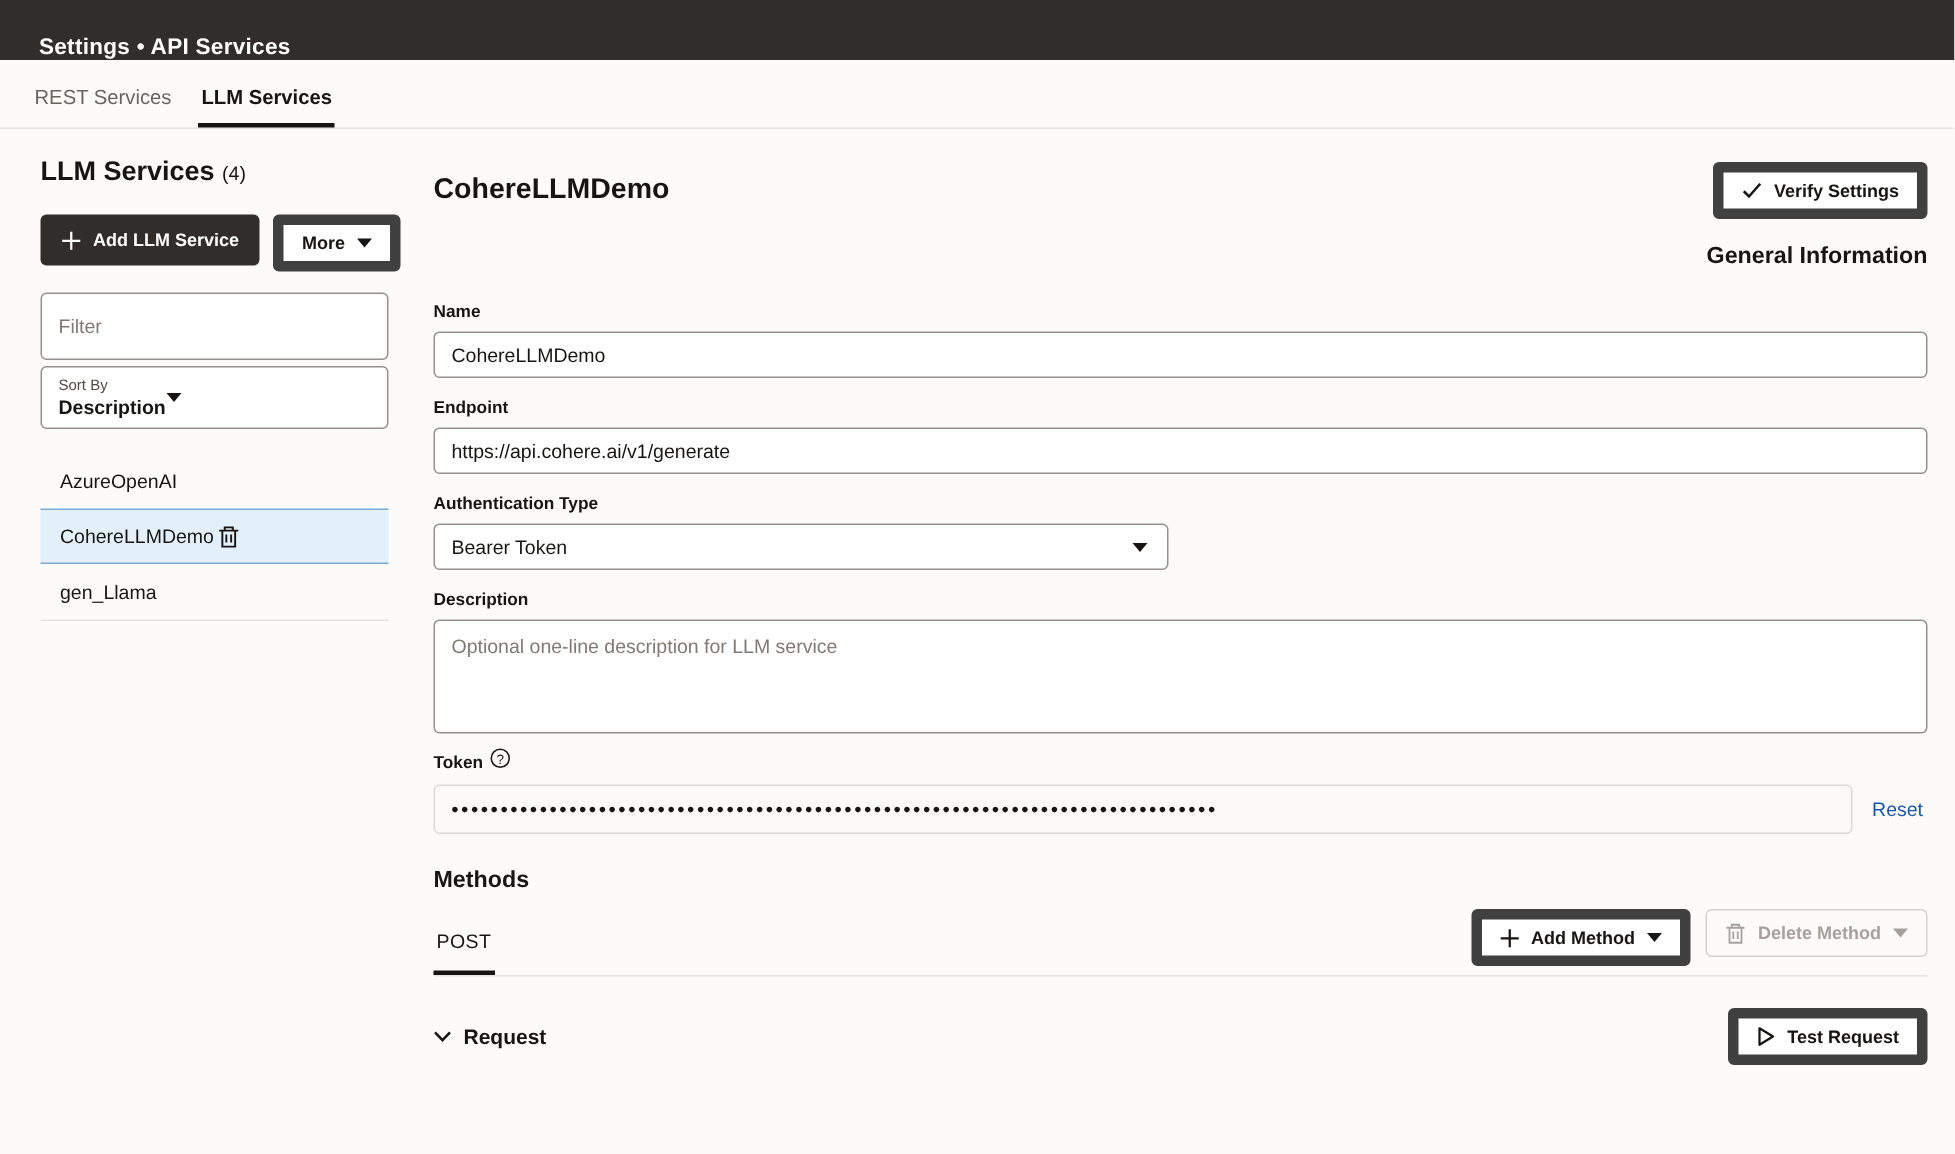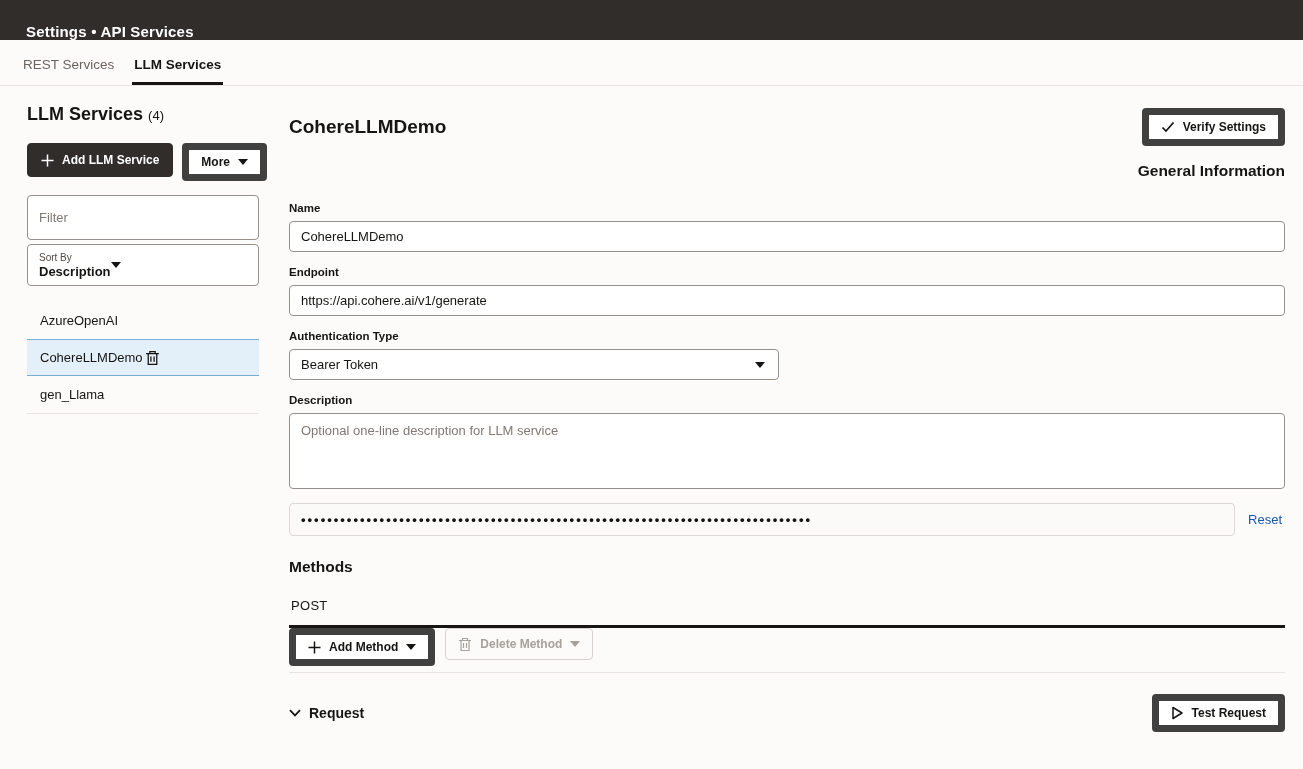--- a/index.html
+++ b/index.html
@@ -58,21 +58,21 @@
   textarea.text-input{height:76px;padding-top:9px;resize:none;}
   .text-input::placeholder{color:#807974;}
   .select{position:relative;width:490px;height:31px;border:1px solid var(--border-input);border-radius:4px;background:#fff;display:flex;align-items:center;padding:0 32px 0 11px;font-size:13px;cursor:pointer;}
   .select .caret{position:absolute;right:13px;top:12px;}
   .token-row{display:flex;align-items:center;}
   .token-field{flex:1;height:33px;background:#fbfaf9;border:1px solid #dcd8d4;border-radius:4px;padding:0 11px;display:flex;align-items:center;overflow:hidden;}
   .token-dots{font-size:13px;font-weight:bold;letter-spacing:2px;white-space:nowrap;color:#161513;}
   .reset-link{margin-left:13px;margin-right:3px;color:var(--link);font-size:13px;text-decoration:none;cursor:pointer;flex:none;}
   .help-icon{width:13px;height:13px;border:1px solid #161513;border-radius:50%;font-size:9px;font-weight:normal;display:inline-flex;align-items:center;justify-content:center;position:relative;top:-4px;}
   .methods-heading{font-size:15.5px;margin:22px 0 0;font-weight:bold;}
-  .methods-bar{display:flex;justify-content:space-between;border-bottom:1px solid var(--border-light);margin-top:10px;flex-direction:column;}
+  .methods-bar{display:flex;align-items:flex-end;justify-content:space-between;border-bottom:1px solid var(--border-light);margin-top:10px;}
   .method-tab{font-size:13px;padding:12px 2px 12px;border-bottom:3px solid #161513;letter-spacing:.3px;cursor:pointer;}
   .methods-buttons{display:flex;gap:10px;padding-bottom:6px;}
   .request-header{display:flex;justify-content:space-between;align-items:center;margin-top:21px;}
   .request-title{display:flex;align-items:center;gap:8px;font-weight:bold;font-size:14px;cursor:pointer;}
   .btn-sm{height:32px;}
   svg{display:block;}
 </style>
 </head>
 <body>
 
@@ -167,20 +167,24 @@
         <span class="caret"></span>
       </div>
     </div>
 
     <div class="field">
       <div class="field-label">Description</div>
       <textarea class="text-input" placeholder="Optional one-line description for LLM service" style=""></textarea>
     </div>
 
     <div class="field">
+      <div class="field-label">
+        <span>Token</span>
+        <span class="help-icon">?</span>
+      </div>
       <div class="token-row">
         <div class="token-field">
           <span class="token-dots">••••••••••••••••••••••••••••••••••••••••••••••••••••••••••••••••••••••••••••••</span>
         </div>
         <a class="reset-link">Reset</a>
       </div>
     </div>
 
     <h3 class="methods-heading">Methods</h3>
 

